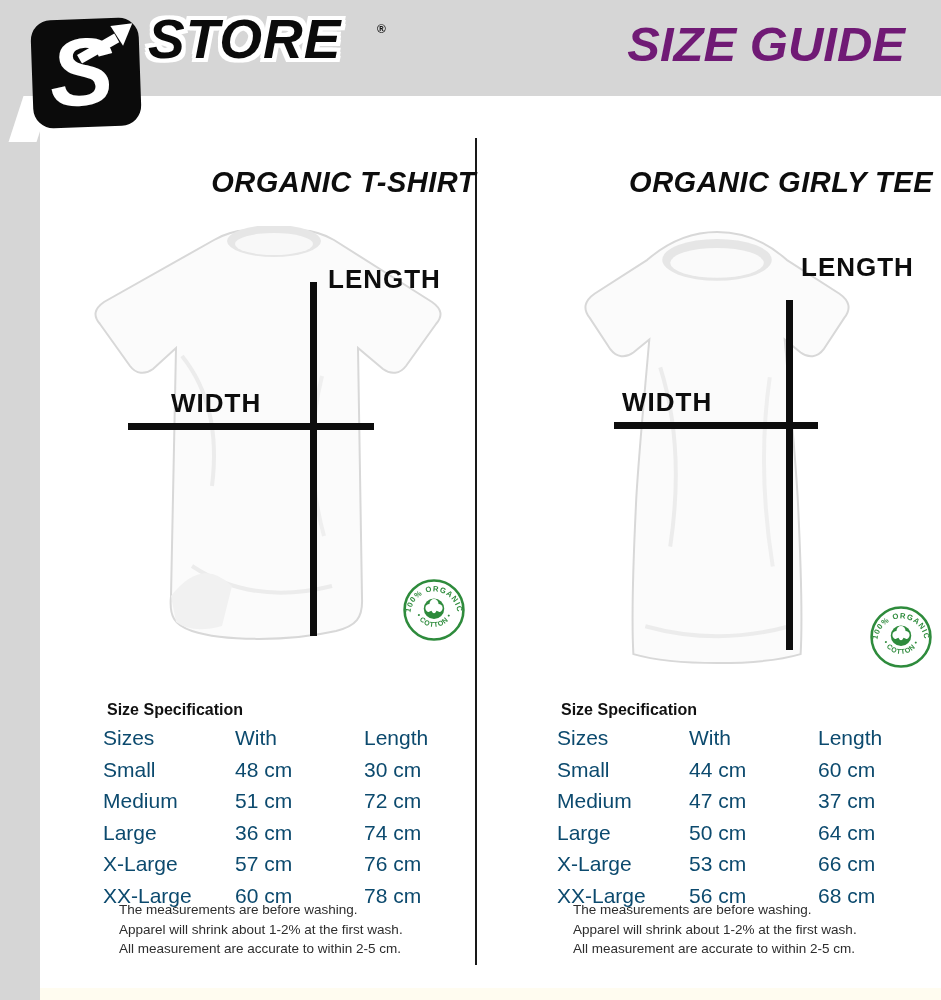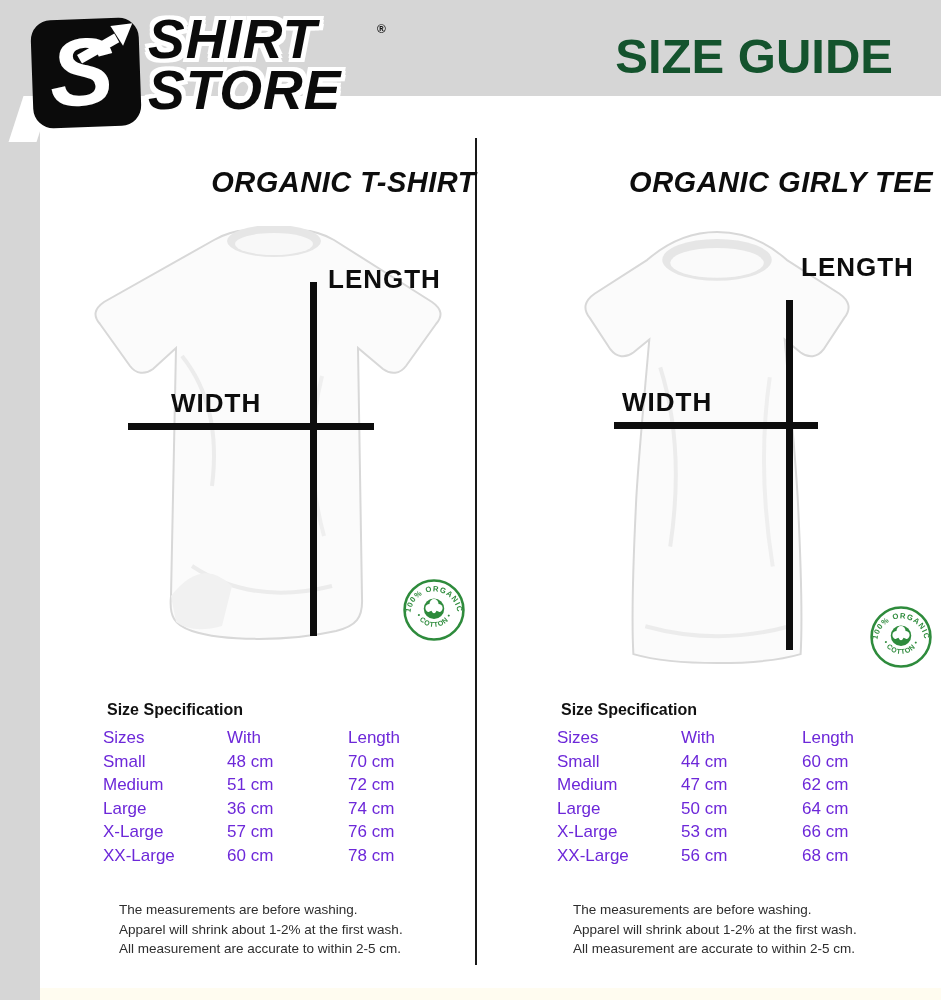--- a/index.html
+++ b/index.html
@@ -35,22 +35,22 @@
                  0 -4px 0 #fff,0 4px 0 #fff,-4px 0 0 #fff,4px 0 0 #fff;
     white-space:nowrap;
   }
   .brand-text div{display:block;}
   .registered{
     position:absolute;left:377px;top:22px;font-size:12px;color:#111;
     font-style:normal;font-weight:bold;text-shadow:none;
   }
   .size-guide{
     position:absolute;top:16px;right:36px;
-    font-size:49px;font-weight:bold;
-    color:#14532d;letter-spacing:0px;margin:12px;line-height:1.15;
+    font-size:49px;font-weight:bold;font-style:italic;
+    color:#701a75;letter-spacing:0px;margin:0;line-height:1.15;
   }
   
   .divider{
     position:absolute;left:475px;top:138px;width:2px;height:827px;
     background:#191919;
   }
   .col-heading{
     position:absolute;
     font-size:29px;font-weight:bold;font-style:italic;color:#0d0d0d;
     text-align:right;letter-spacing:0.5px;margin:0;
@@ -78,21 +78,21 @@
   .badge-right{left:869px;top:605px;}
   
   .spec-title{
     position:absolute;font-size:16px;font-weight:bold;color:#111;margin:4px;
   }
   .spec-title-left{left:103px;top:697px;}
   .spec-title-right{left:557px;top:697px;}
   .spec-grid{
     position:absolute;display:grid;
     grid-template-columns:124px 121px auto;
-    font-size:17px;color:#6d28d9;line-height:23.6px;
+    font-size:21px;color:#0c4a6e;line-height:23.6px;gap:8px;
   }
   .spec-grid-left{left:103px;top:726px;width:332px;}
   .spec-grid-right{left:557px;top:726px;width:340px;}
   .notes{
     position:absolute;font-size:13.5px;color:#2d2d2d;line-height:1.45;margin:16px;
   }
   .notes-left{left:103px;top:884px;}
   .notes-right{left:557px;top:884px;}
 </style>
 </head>
@@ -107,21 +107,20 @@
   <div class="logo-wedge"></div>
   <div class="logo-box">
     <svg width="112" height="112" viewBox="0 0 112 112">
       <rect x="2" y="2" width="108" height="108" rx="20" fill="#0b0b0b"></rect>
       <text x="52" y="88" font-size="96" font-weight="bold" font-style="italic" text-anchor="middle" fill="#ffffff" font-family="Liberation Sans, sans-serif">S</text>
       <path d="M50,42 L88,22" stroke="#ffffff" stroke-width="10" fill="none"></path>
       <polygon points="82,10 104,8 94,30" fill="#ffffff"></polygon>
     </svg>
   </div>
   <div class="brand-text">
-    <div>SHIRT</div>
     <div>STORE</div>
   </div>
   <span class="registered">®</span>
 
   <h1 class="size-guide">SIZE GUIDE</h1>
 
   <h2 class="col-heading heading-left">ORGANIC T-SHIRT</h2>
 
   <svg class="shirt shirt-left" viewBox="0 0 392 414">
     <path d="M142,14 C160,4 176,2 190,8 C198,12 206,12 214,8 C228,2 244,4 262,14
@@ -162,21 +161,21 @@
     <path d="M37,55 L46,51 L50,58 L54,51 L63,55 L50,63 Z" fill="#2e8b3c"></path>
   </svg>
 
   <h3 class="spec-title spec-title-left">Size Specification</h3>
   <div class="spec-grid spec-grid-left">
     <span>Sizes</span>
     <span>With</span>
     <span>Length</span>
     <span>Small</span>
     <span>48 cm</span>
-    <span>70 cm</span>
+    <span>30 cm</span>
     <span>Medium</span>
     <span>51 cm</span>
     <span>72 cm</span>
     <span>Large</span>
     <span>36 cm</span>
     <span>74 cm</span>
     <span>X-Large</span>
     <span>57 cm</span>
     <span>76 cm</span>
     <span>XX-Large</span>
@@ -233,21 +232,21 @@
   <h3 class="spec-title spec-title-right">Size Specification</h3>
   <div class="spec-grid spec-grid-right">
     <span>Sizes</span>
     <span>With</span>
     <span>Length</span>
     <span>Small</span>
     <span>44 cm</span>
     <span>60 cm</span>
     <span>Medium</span>
     <span>47 cm</span>
-    <span>62 cm</span>
+    <span>37 cm</span>
     <span>Large</span>
     <span>50 cm</span>
     <span>64 cm</span>
     <span>X-Large</span>
     <span>53 cm</span>
     <span>66 cm</span>
     <span>XX-Large</span>
     <span>56 cm</span>
     <span>68 cm</span>
   </div>

